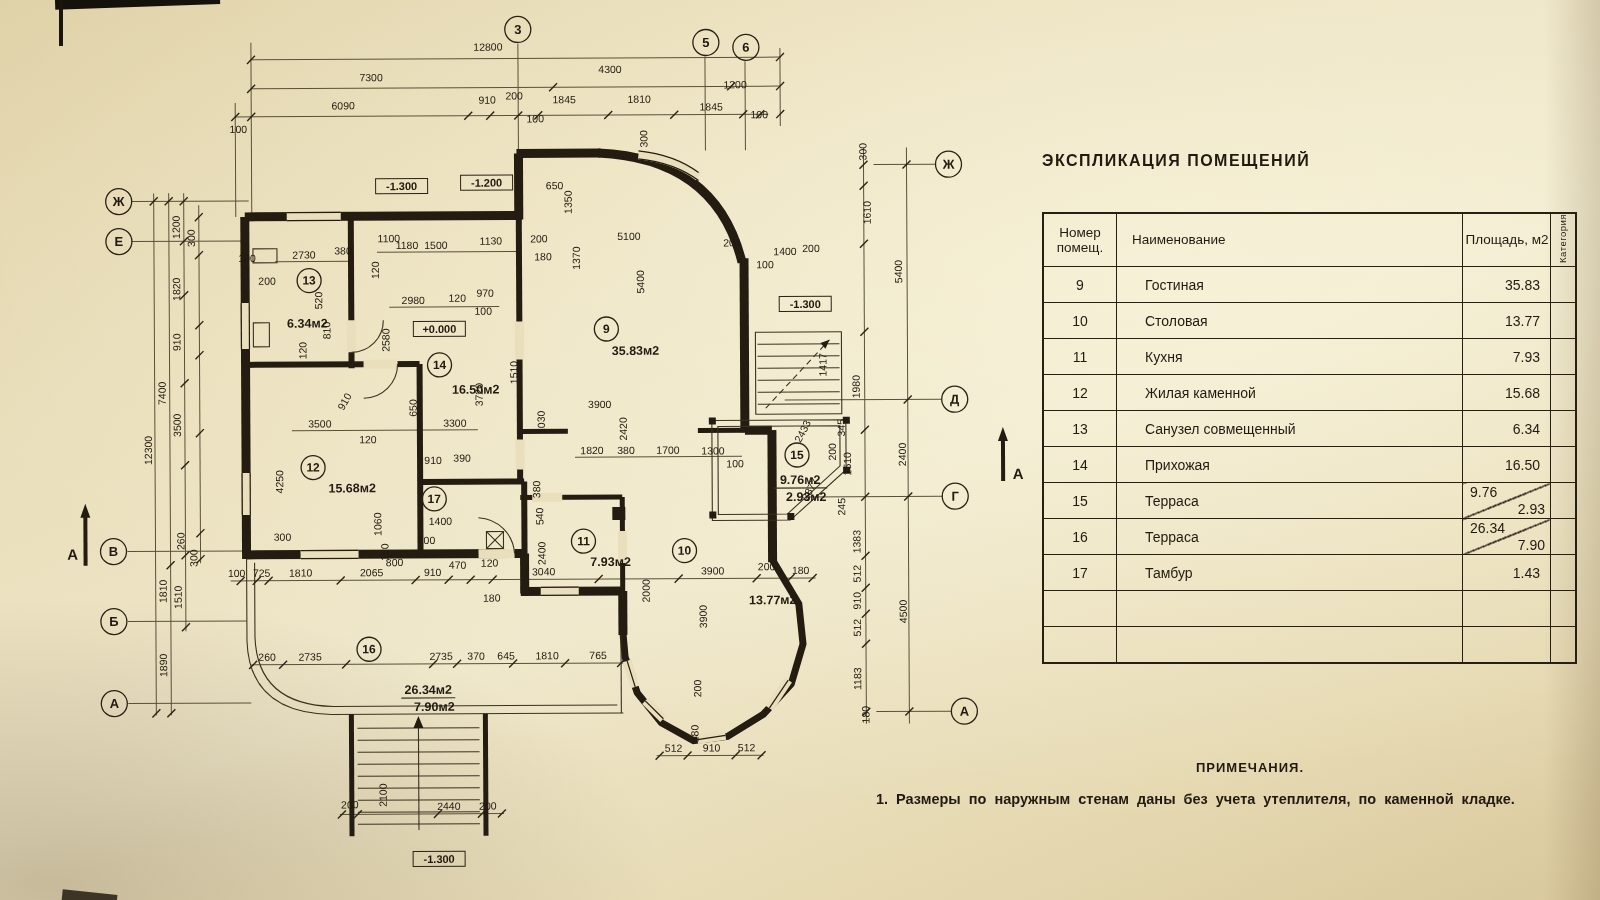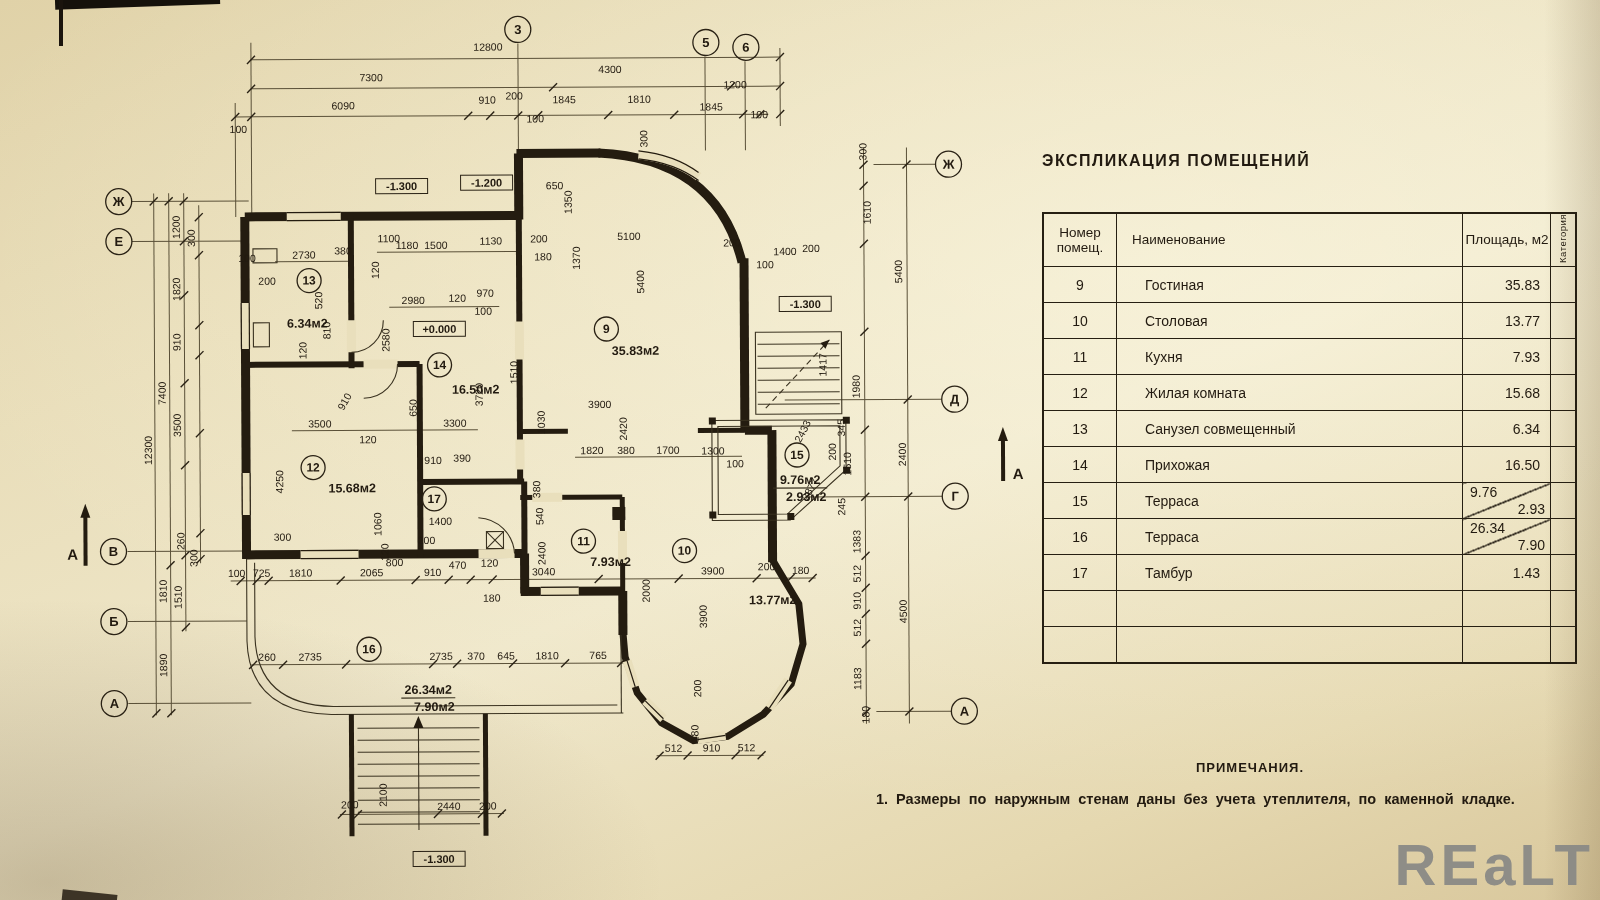--- a/index.html
+++ b/index.html
@@ -534,21 +534,21 @@
           <td class="c-cat"></td>
         </tr>
         <tr>
           <td class="c-num">11</td>
           <td class="c-name">Кухня</td>
           <td class="c-area">7.93</td>
           <td class="c-cat"></td>
         </tr>
         <tr>
           <td class="c-num">12</td>
-          <td class="c-name">Жилая комната</td>
+          <td class="c-name">Жилая каменной</td>
           <td class="c-area">15.68</td>
           <td class="c-cat"></td>
         </tr>
         <tr>
           <td class="c-num">13</td>
           <td class="c-name">Санузел  совмещенный</td>
           <td class="c-area">6.34</td>
           <td class="c-cat"></td>
         </tr>
         <tr>
@@ -592,14 +592,13 @@
           <td class="c-name">&nbsp;</td>
           <td class="c-area">&nbsp;</td>
           <td class="c-cat">&nbsp;</td>
         </tr>
       </tbody>
   </table>
 
   <div class="notes-title">ПРИМЕЧАНИЯ.</div>
   <div class="note-line">1. Размеры по наружным стенам даны без учета утеплителя, по каменной кладке.</div>
 
-  <div class="watermark">REaLT</div>
 </div>
 
 </body></html>

